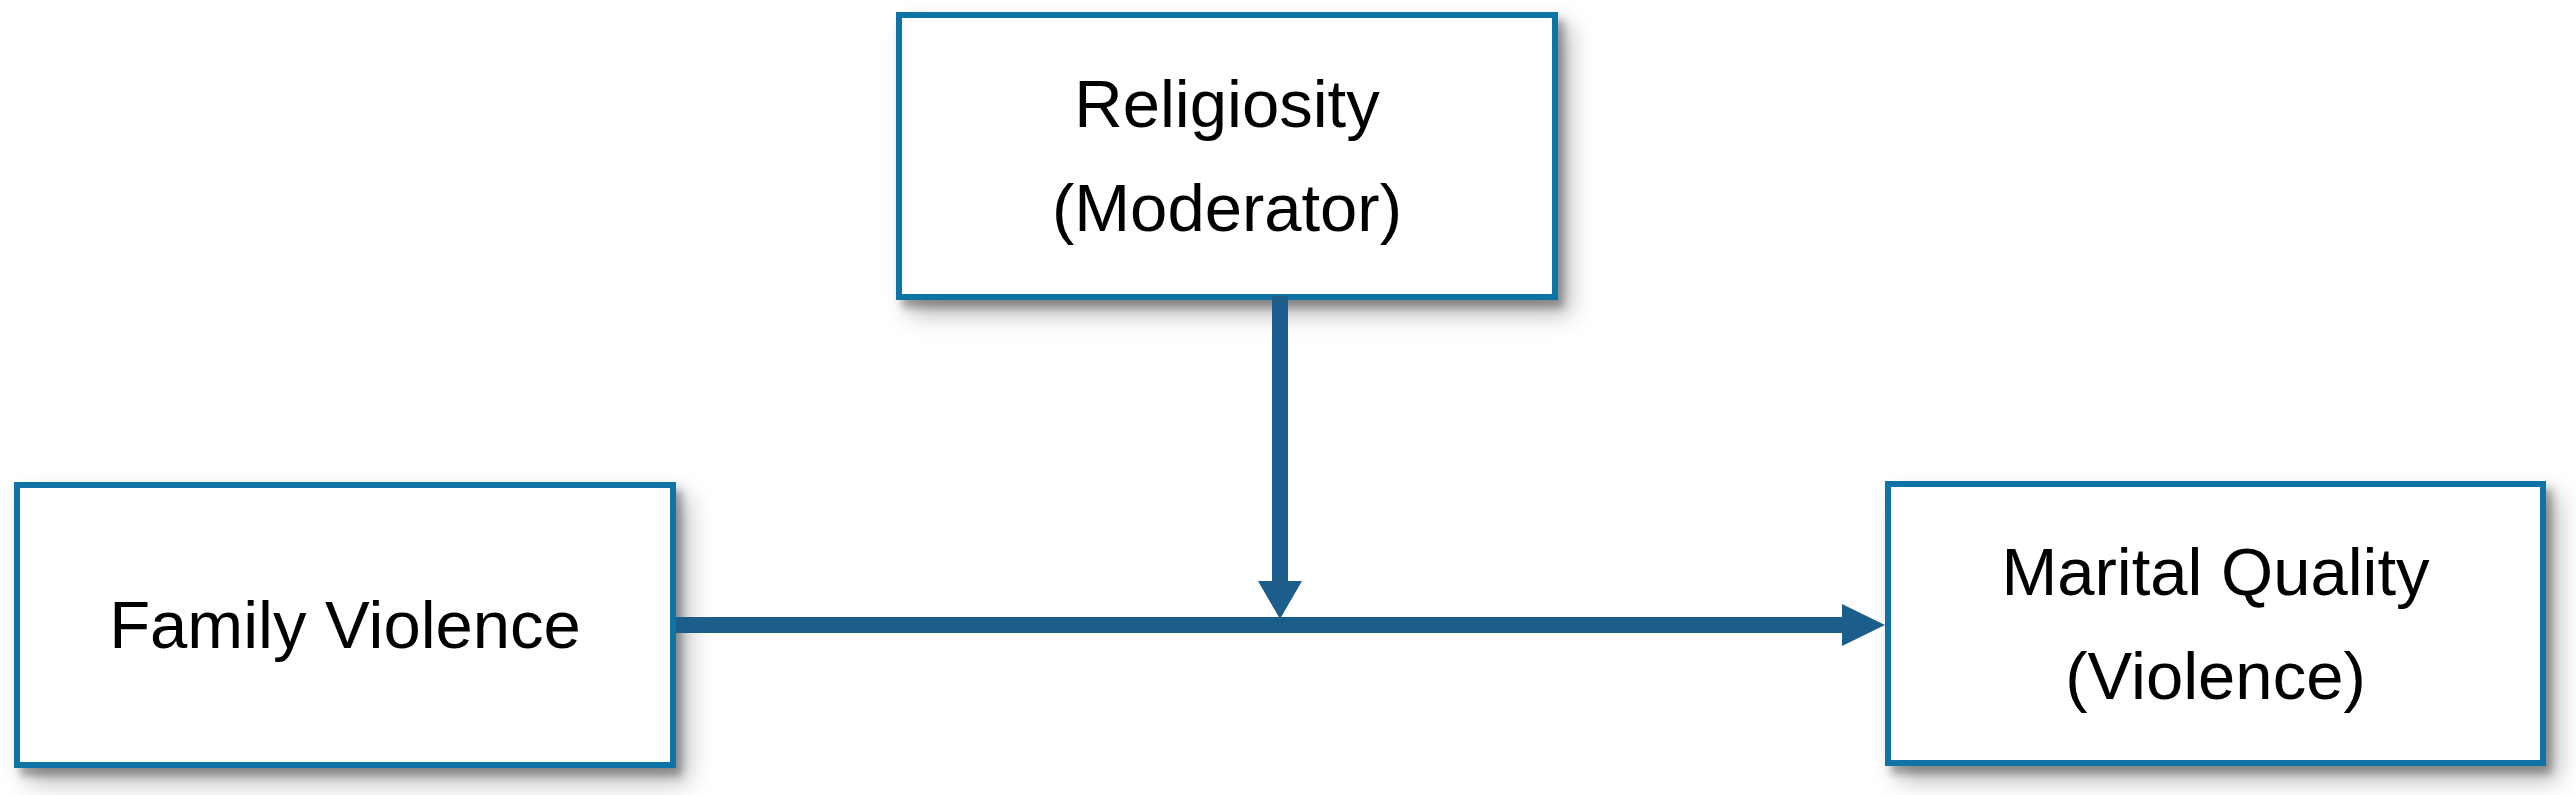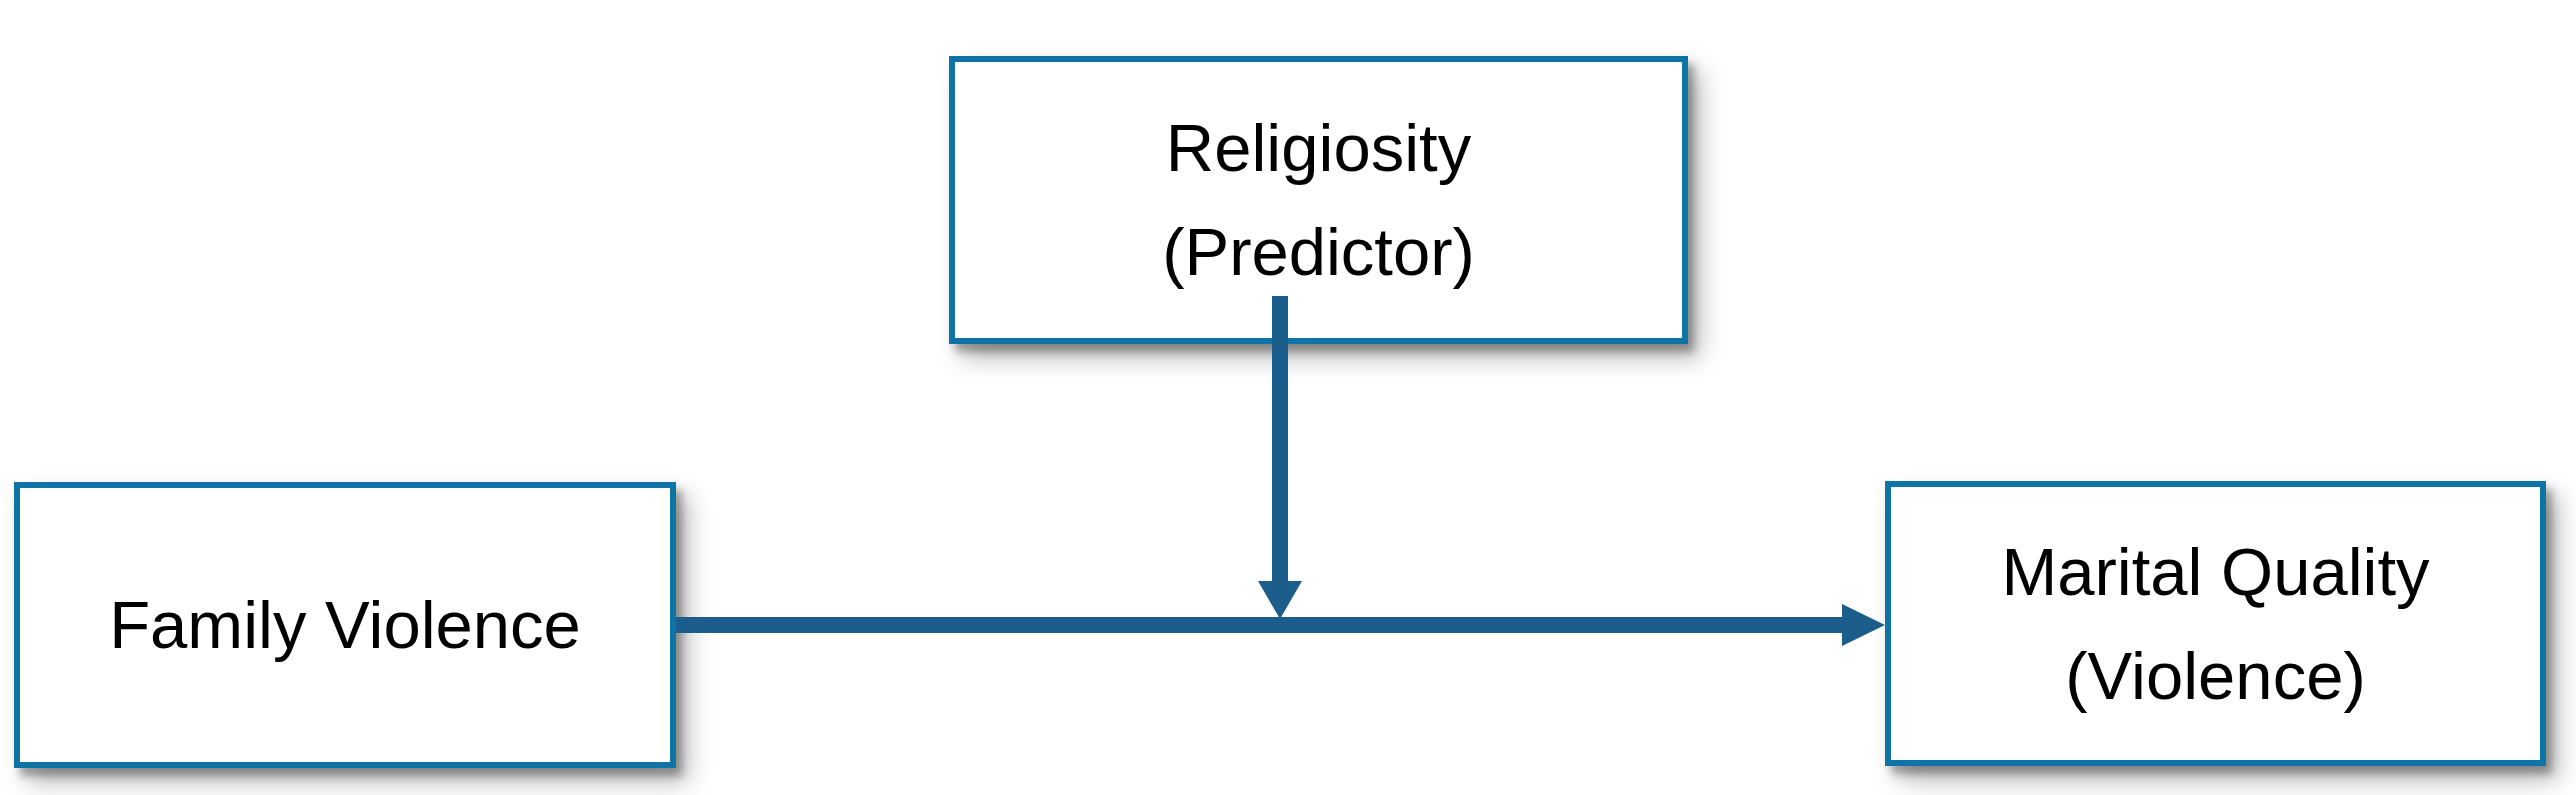--- a/index.html
+++ b/index.html
@@ -25,21 +25,21 @@
     flex-direction: column;
     align-items: center;
     justify-content: center;
     text-align: center;
     color: var(--text, #000000);
     font-size: 67px;
     line-height: 1.55;
     z-index: 1;
   }
   .node-predictor { left: 14px;   top: 482px; width: 662px; height: 286px; text-align: center; }
-  .node-moderator { left: 949px; top: 11.7px;  width: 739px; height: 288px; margin-top: 44px; }
+  .node-moderator { left: 896px; top: 11.7px;  width: 662px; height: 288px; }
   .node-outcome   { left: 1885px; top: 481px; width: 661px; height: 285px; }
 
   .arrow-part { position: absolute; z-index: 3; }
   .shaft-h {
     left: 676px; top: 617px;
     width: 1166px; height: 15.6px;
     background: var(--arrow, #1B5E8C);
   }
   .head-right {
     left: 1842px; top: 604px;
@@ -65,21 +65,21 @@
 <body>
 
 <div class="stage">
 
   <div class="node node-predictor">
     <div class="node-title">Family Violence</div>
   </div>
 
   <div class="node node-moderator">
     <div class="node-title">Religiosity</div>
-    <div class="node-subtitle">(Predictor)</div>
+    <div class="node-subtitle">(Moderator)</div>
   </div>
 
   <div class="node node-outcome">
     <div class="node-title">Marital Quality</div>
     <div class="node-subtitle">(Violence)</div>
   </div>
 
   <div class="arrow-part shaft-h"></div>
   <div class="arrow-part head-right"></div>
 

